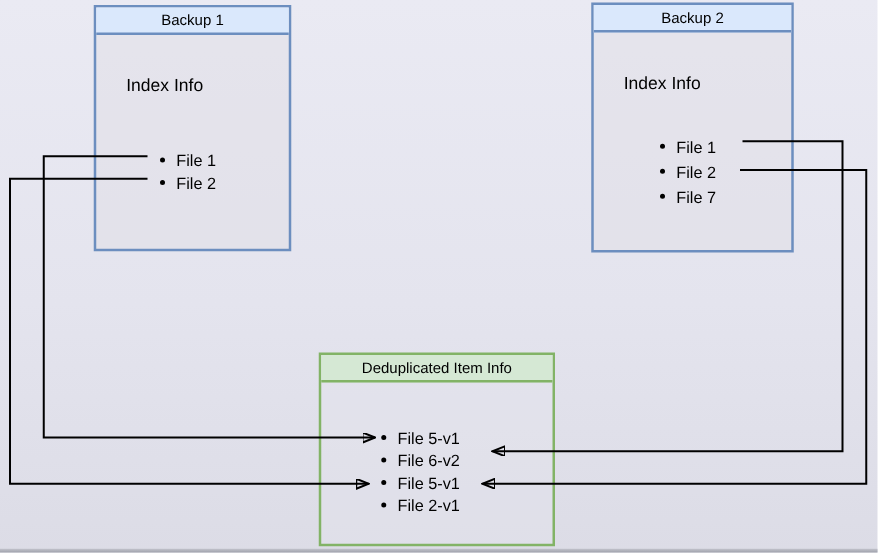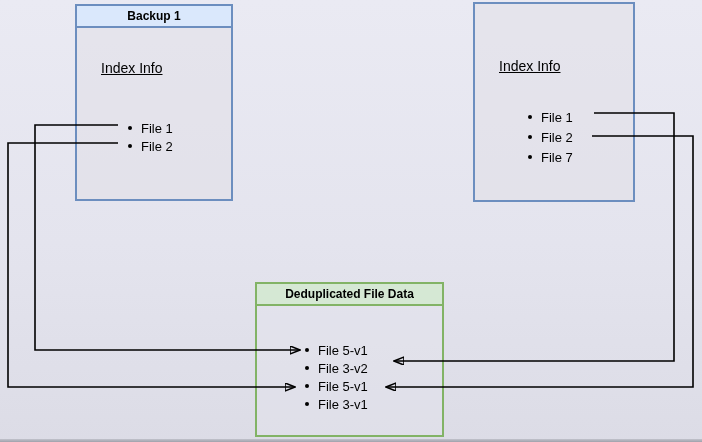--- a/index.html
+++ b/index.html
@@ -41,40 +41,39 @@
   .box.green {
     border: 2px solid var(--green_border, #82b366);
     background: rgba(228, 228, 238, 0.35);
   }
   .box-header {
     box-sizing: border-box;
     height: 22px;
     line-height: 20px;
     text-align: center;
     font-size: 12px;
-    font-weight: bold;
+    font-weight: normal;
     color: #000;
   }
   .blue .box-header {
     background: var(--blue_fill, #dae8fc);
     border-bottom: 2px solid var(--blue_border, #6c8ebf);
   }
   .green .box-header {
     background: var(--green_fill, #d5e8d4);
     border-bottom: 2px solid var(--green_border, #82b366);
   }
   #backup1 { left: 75px; top: 4px; width: 158px; height: 197px; }
   #backup2 { left: 473px; top: 2px; width: 162px; height: 200px; }
   #dedup   { left: 255px; top: 282px; width: 189px; height: 155px; }
   .subtitle {
     position: absolute;
     left: 24px; top: 54px;
     font-size: 14px;
     color: #000;
-    text-decoration: underline;
   }
   ul.filelist {
     position: absolute;
     margin: 0; padding: 0;
     list-style: none;
     font-size: 13px;
     color: #000;
   }
   ul.filelist li {
     display: flex;
@@ -121,55 +120,58 @@
           <span>File 1</span>
         </li>
       <li>
           <span class="dot"></span>
           <span>File 2</span>
         </li>
     </ul>
   </div>
 
   <div class="box blue" id="backup2">
+    <div class="box-header">
+      <span>Backup 2</span>
+    </div>
     <div class="subtitle">Index Info</div>
     <ul class="filelist">
       <li>
           <span class="dot"></span>
           <span>File 1</span>
         </li>
       <li>
           <span class="dot"></span>
           <span>File 2</span>
         </li>
       <li>
           <span class="dot"></span>
           <span>File 7</span>
         </li>
     </ul>
   </div>
 
   <div class="box green" id="dedup">
     <div class="box-header">
-      <span>Deduplicated File Data</span>
+      <span>Deduplicated Item Info</span>
     </div>
     <ul class="filelist">
       <li>
           <span class="dot"></span>
           <span>File 5-v1</span>
         </li>
       <li>
           <span class="dot"></span>
-          <span>File 3-v2</span>
+          <span>File 6-v2</span>
         </li>
       <li>
           <span class="dot"></span>
           <span>File 5-v1</span>
         </li>
       <li>
           <span class="dot"></span>
-          <span>File 3-v1</span>
+          <span>File 2-v1</span>
         </li>
     </ul>
   </div>
 
   <div class="bottom-edge"></div>
 </div>
 
 </body></html>

